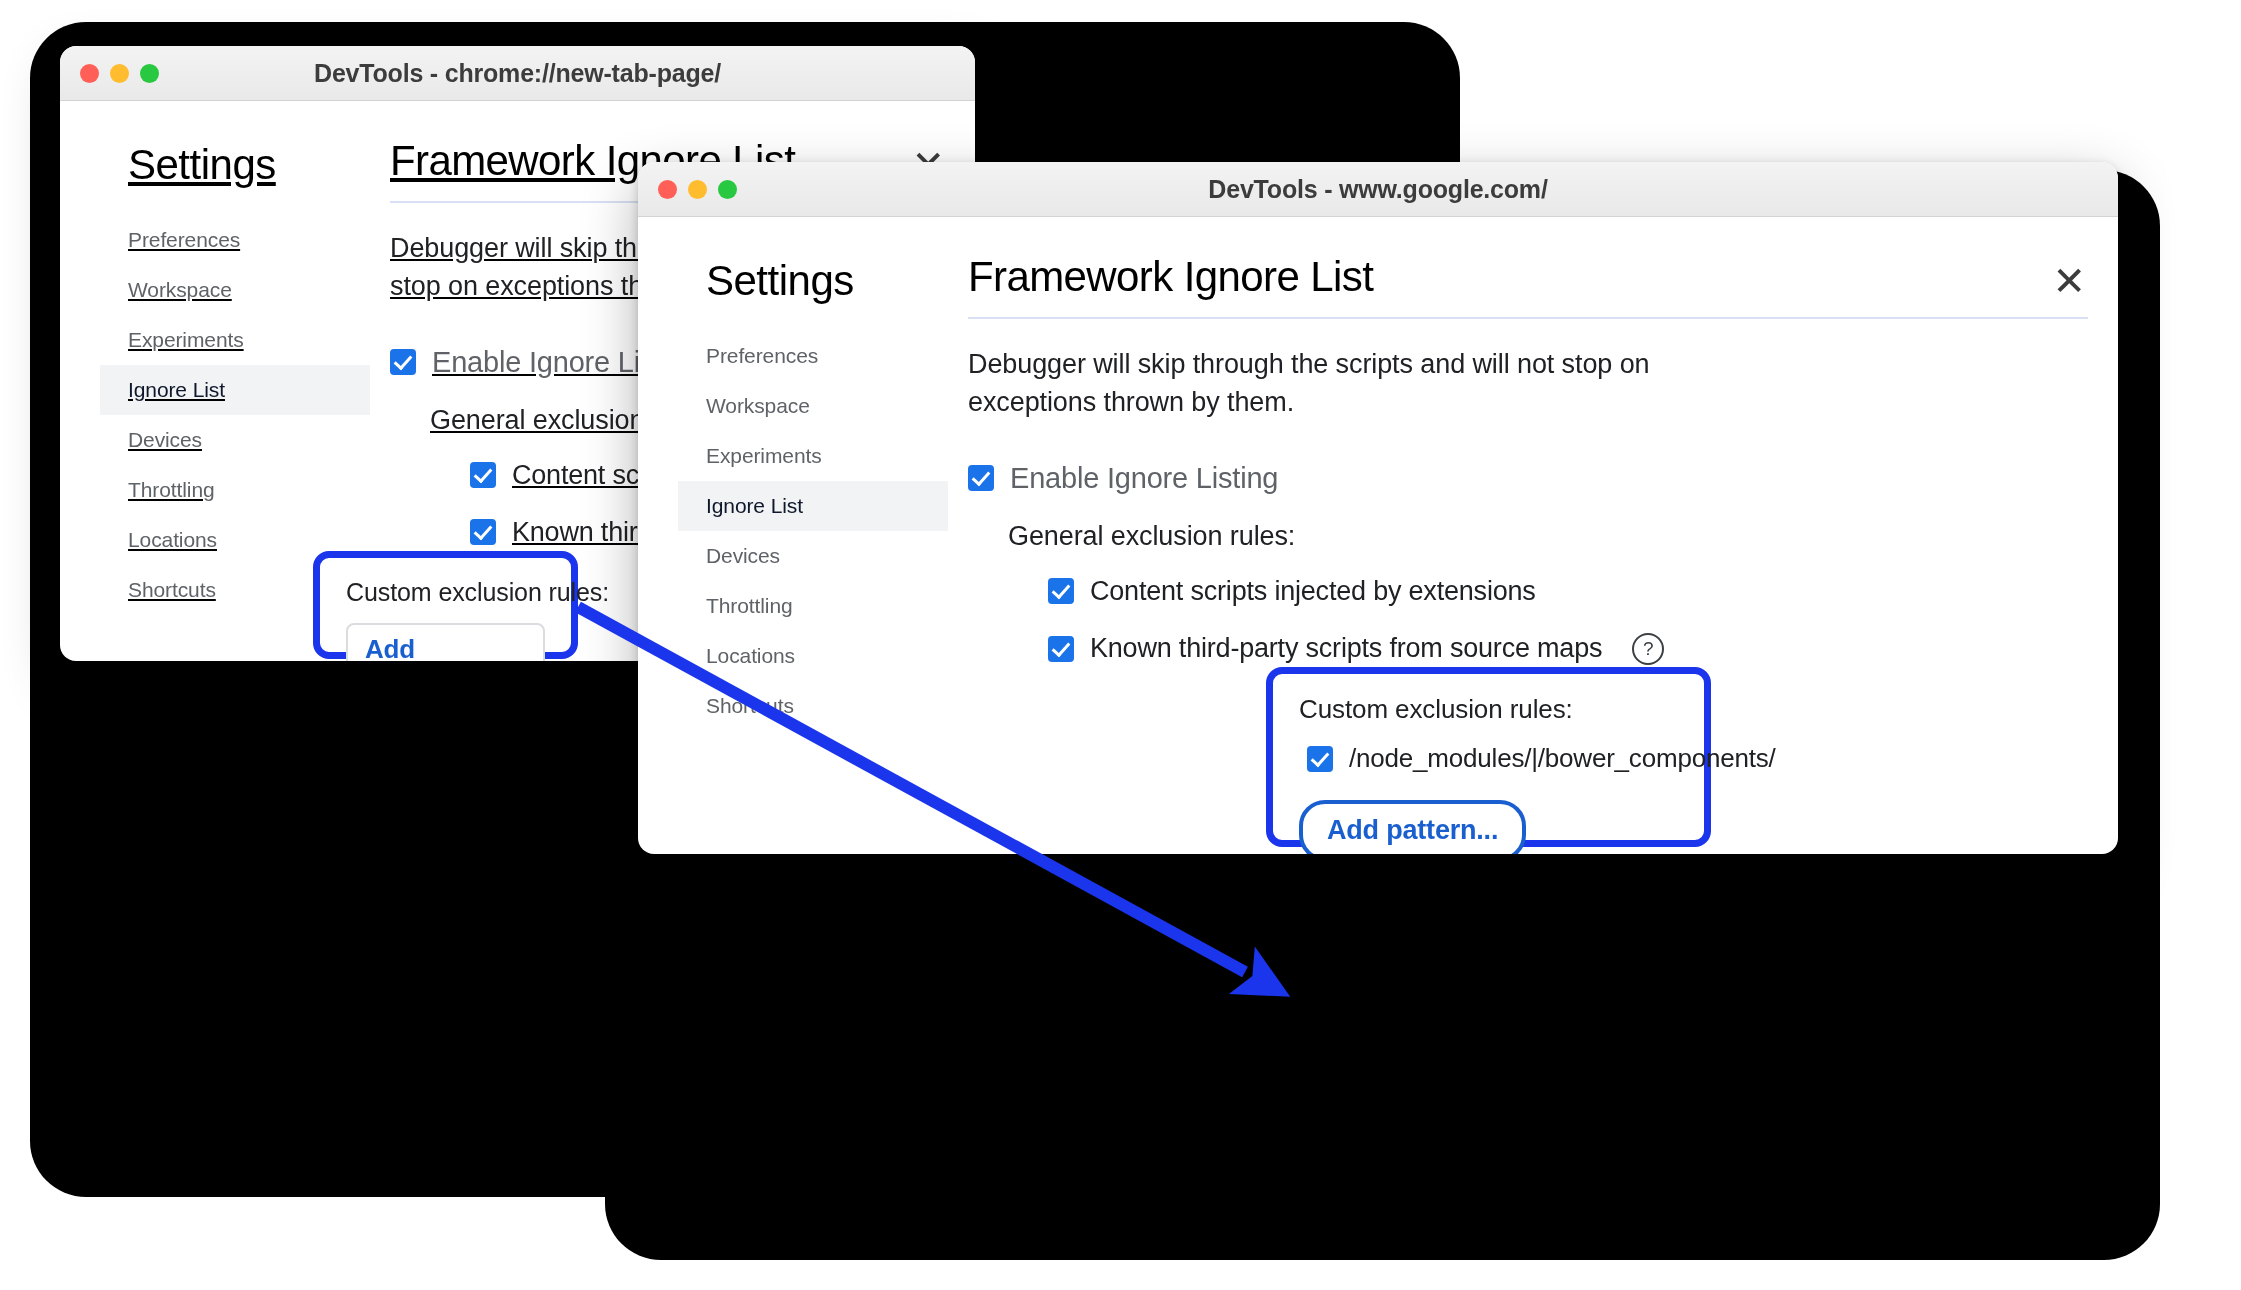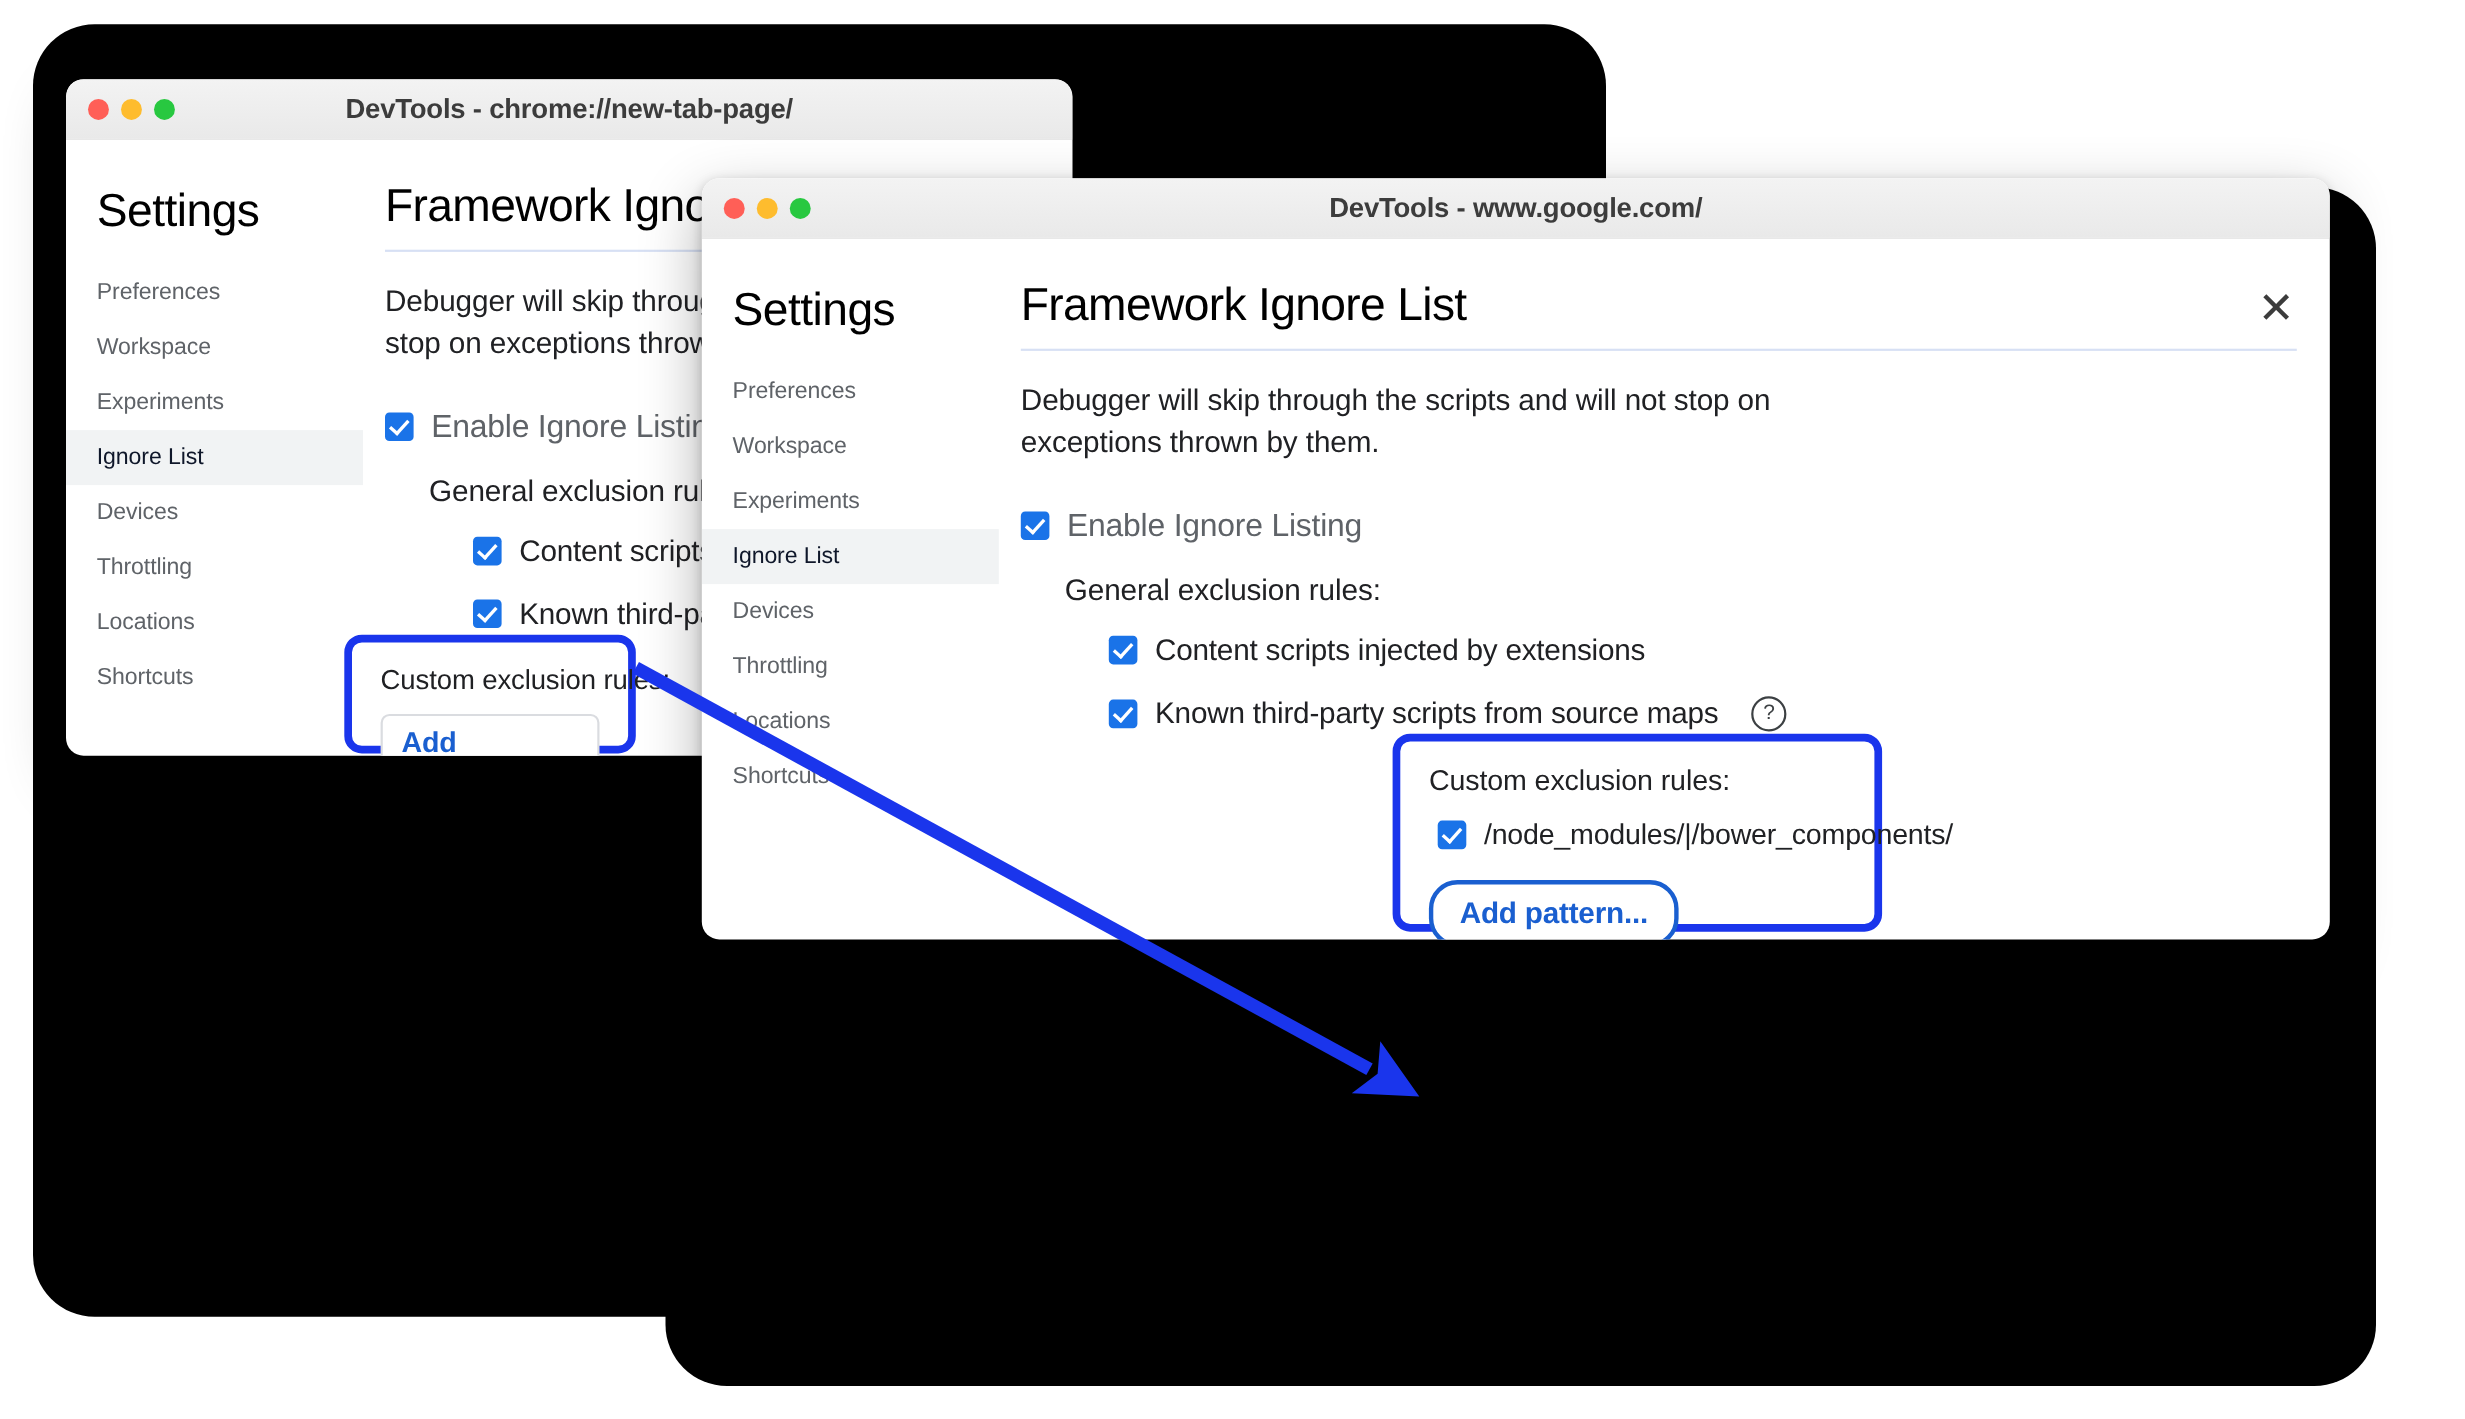--- a/index.html
+++ b/index.html
@@ -72,21 +72,21 @@
     color: #3c3c3c;
     font-weight: 300;
     cursor: pointer;
     user-select: none;
     font-family: "Liberation Sans", sans-serif;
   }
 
   
   .settings-wrap { display: flex; padding-top: 18px; }
 
-  .sidebar { width: 270px; flex: 0 0 270px; padding-top: 22px; }
+  .sidebar { width: 270px; flex: 0 0 270px; padding-top: 22px; margin-left: 40px; }
   .sidebar-title {
     font-size: 42px;
     color: #000000;
     padding-left: 28px;
     margin-bottom: 26px;
     letter-spacing: -0.5px;
   }
   .nav-item {
     font-size: 21px;
     padding: 13px 0 13px 28px;
@@ -204,22 +204,22 @@
   #connector-arrow {
     position: absolute;
     left: 0; top: 0;
     width: 2241px; height: 1290px;
     pointer-events: none;
     overflow: visible;
   }
 
   
   #window-new-tab-page {
-    left: 60px; top: 72px;
-    width: 915px; height: 615px;
+    left: 60px; top: 46px;
+    width: 915px; height: 615px; text-decoration: underline;
   }
   #window-google {
     left: 638px; top: 162px;
     width: 1480px; height: 692px;
   }
 </style>
 </head>
 <body>
 
 <div class="backdrop" id="backdrop-a"></div>

